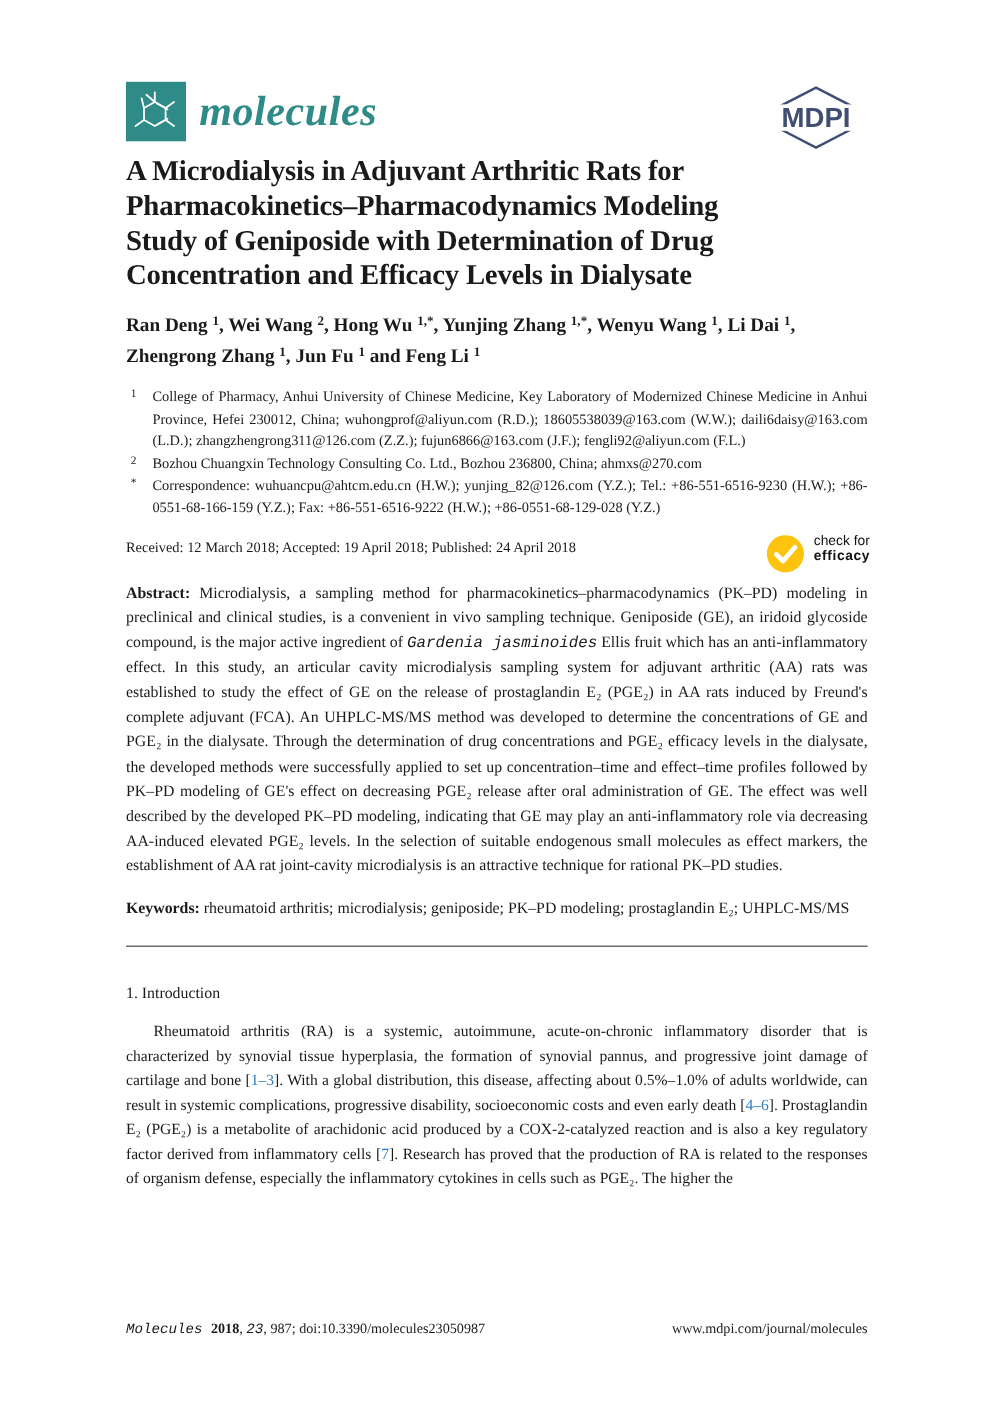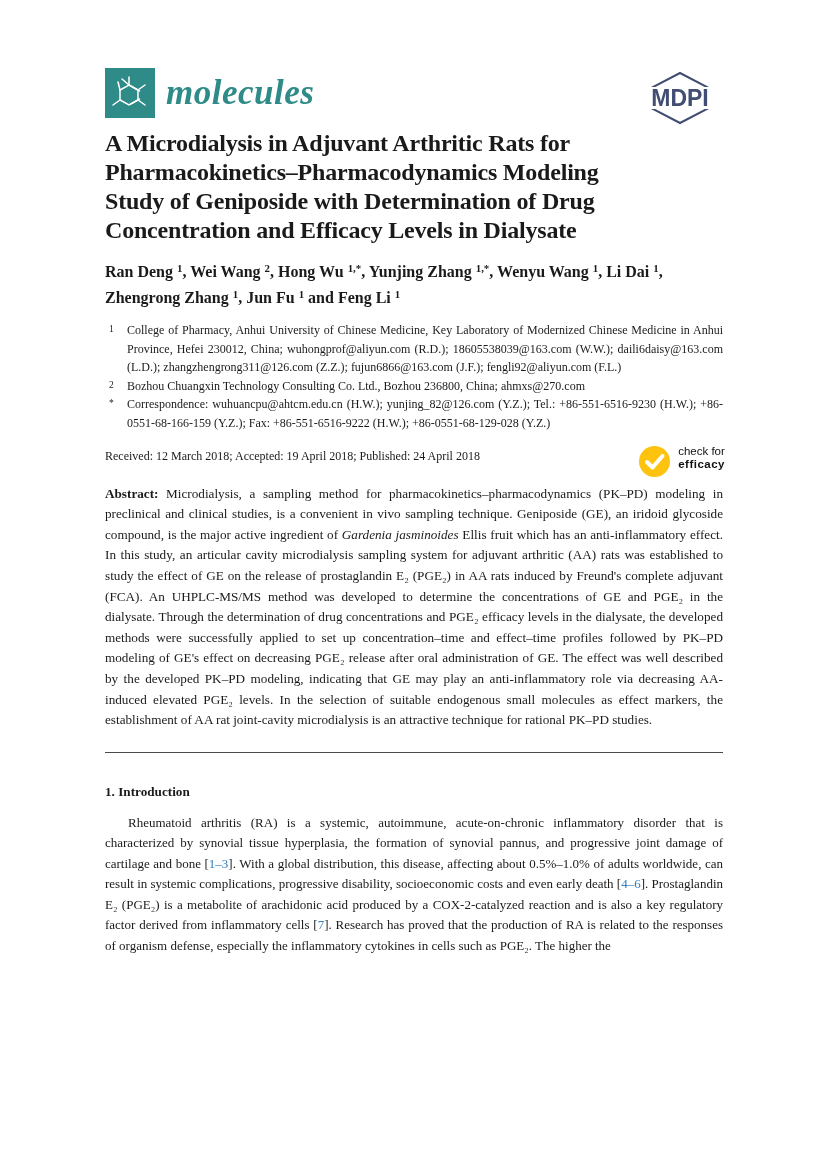--- a/index.html
+++ b/index.html
@@ -32,27 +32,27 @@
 
   .editors-block{position:relative;margin-top:15px;font-size:12px;line-height:1.62;padding-right:110px;}
   .badge{position:absolute;right:-2px;top:-2px;display:flex;align-items:flex-start;gap:7px;cursor:pointer;}
   .badge-text{font-family:"Liberation Sans",sans-serif;font-size:11.5px;line-height:1.15;color:#111;}
   .badge-text .b2{font-weight:bold;letter-spacing:0.5px;}
 
   
   .abstract{margin-top:17px;font-size:13.2px;line-height:1.56;text-align:justify;}
   .keywords{margin-top:15px;font-size:13.2px;line-height:1.56;text-align:justify;}
   .s-b{font-weight:bold;}
-  .s-i{font-style:italic;}
+  .s-i{font-style:italic;font-family:Liberation Mono, monospace;}
   .s-link{color:var(--link);}
   .s-sup{font-size:68%;position:relative;top:-0.45em;}
   .sep-rule{border:none;border-top:1.6px solid #4a4a4a;margin:21px 0 0 0;}
 
   
-  .section-heading{font-weight:bold;font-size:13.2px;margin-top:31px;}
+  .section-heading{font-weight:normal;font-size:13.2px;margin-top:31px;}
   .body-par{margin-top:13px;font-size:13px;line-height:1.58;text-align:justify;text-indent:23px;}
 
   
   .footer{position:absolute;left:105px;width:618px;top:1096px;display:flex;justify-content:space-between;font-size:11.8px;}
 </style>
 </head>
 <body>
 
 <div class="page" style="--teal: #2e8b88; --mdpi: #414d72; --link: #2e7dbf; --badge: #fec30f;">
   <div class="content">
@@ -111,22 +111,27 @@
         </svg>
         <span class="badge-text">
           <span class="b1">check for</span><br>
           <span class="b2">efficacy</span>
         </span>
       </div>
     </div>
 
     <p class="abstract" style="margin:17px 0 0 0;"><span class="s-b">Abstract: </span><span>Microdialysis, a sampling method for pharmacokinetics–pharmacodynamics (PK–PD) modeling in preclinical and clinical studies, is a convenient in vivo sampling technique. Geniposide (GE), an iridoid glycoside compound, is the major active ingredient of </span><span class="s-i">Gardenia jasminoides</span><span> Ellis fruit which has an anti-inflammatory effect. In this study, an articular cavity microdialysis sampling system for adjuvant arthritic (AA) rats was established to study the effect of GE on the release of prostaglandin E₂ (PGE₂) in AA rats induced by Freund's complete adjuvant (FCA). An UHPLC-MS/MS method was developed to determine the concentrations of GE and PGE₂ in the dialysate. Through the determination of drug concentrations and PGE₂ efficacy levels in the dialysate, the developed methods were successfully applied to set up concentration–time and effect–time profiles followed by PK–PD modeling of GE's effect on decreasing PGE₂ release after oral administration of GE. The effect was well described by the developed PK–PD modeling, indicating that GE may play an anti-inflammatory role via decreasing AA-induced elevated PGE₂ levels. In the selection of suitable endogenous small molecules as effect markers, the establishment of AA rat joint-cavity microdialysis is an attractive technique for rational PK–PD studies.</span></p>
 
+    <p class="keywords" style="margin:15px 0 0 0;"><span class="s-b">Keywords: </span><span>rheumatoid arthritis; microdialysis; geniposide; PK–PD modeling; prostaglandin E₂; UHPLC-MS/MS</span></p>
 
     <hr class="sep-rule">
 
     <h2 class="section-heading" style="margin:31px 0 0 0;">1. Introduction</h2>
 
     <p class="body-par" style="margin:13px 0 0 0;"><span>Rheumatoid arthritis (RA) is a systemic, autoimmune, acute-on-chronic inflammatory disorder that is characterized by synovial tissue hyperplasia, the formation of synovial pannus, and progressive joint damage of cartilage and bone [</span><span class="s-link">1–3</span><span>]. With a global distribution, this disease, affecting about 0.5%–1.0% of adults worldwide, can result in systemic complications, progressive disability, socioeconomic costs and even early death [</span><span class="s-link">4–6</span><span>]. Prostaglandin E₂ (PGE₂) is a metabolite of arachidonic acid produced by a COX-2-catalyzed reaction and is also a key regulatory factor derived from inflammatory cells [</span><span class="s-link">7</span><span>]. Research has proved that the production of RA is related to the responses of organism defense, especially the inflammatory cytokines in cells such as PGE₂. The higher the</span></p>
 
   </div>
 
+  <div class="footer">
+    <span><span class="s-i">Molecules </span><span class="s-b">2018</span><span>, </span><span class="s-i">23</span><span>, 987; doi:10.3390/molecules23050987</span></span>
+    <span>www.mdpi.com/journal/molecules</span>
+  </div>
 </div>
 
 </body></html>

